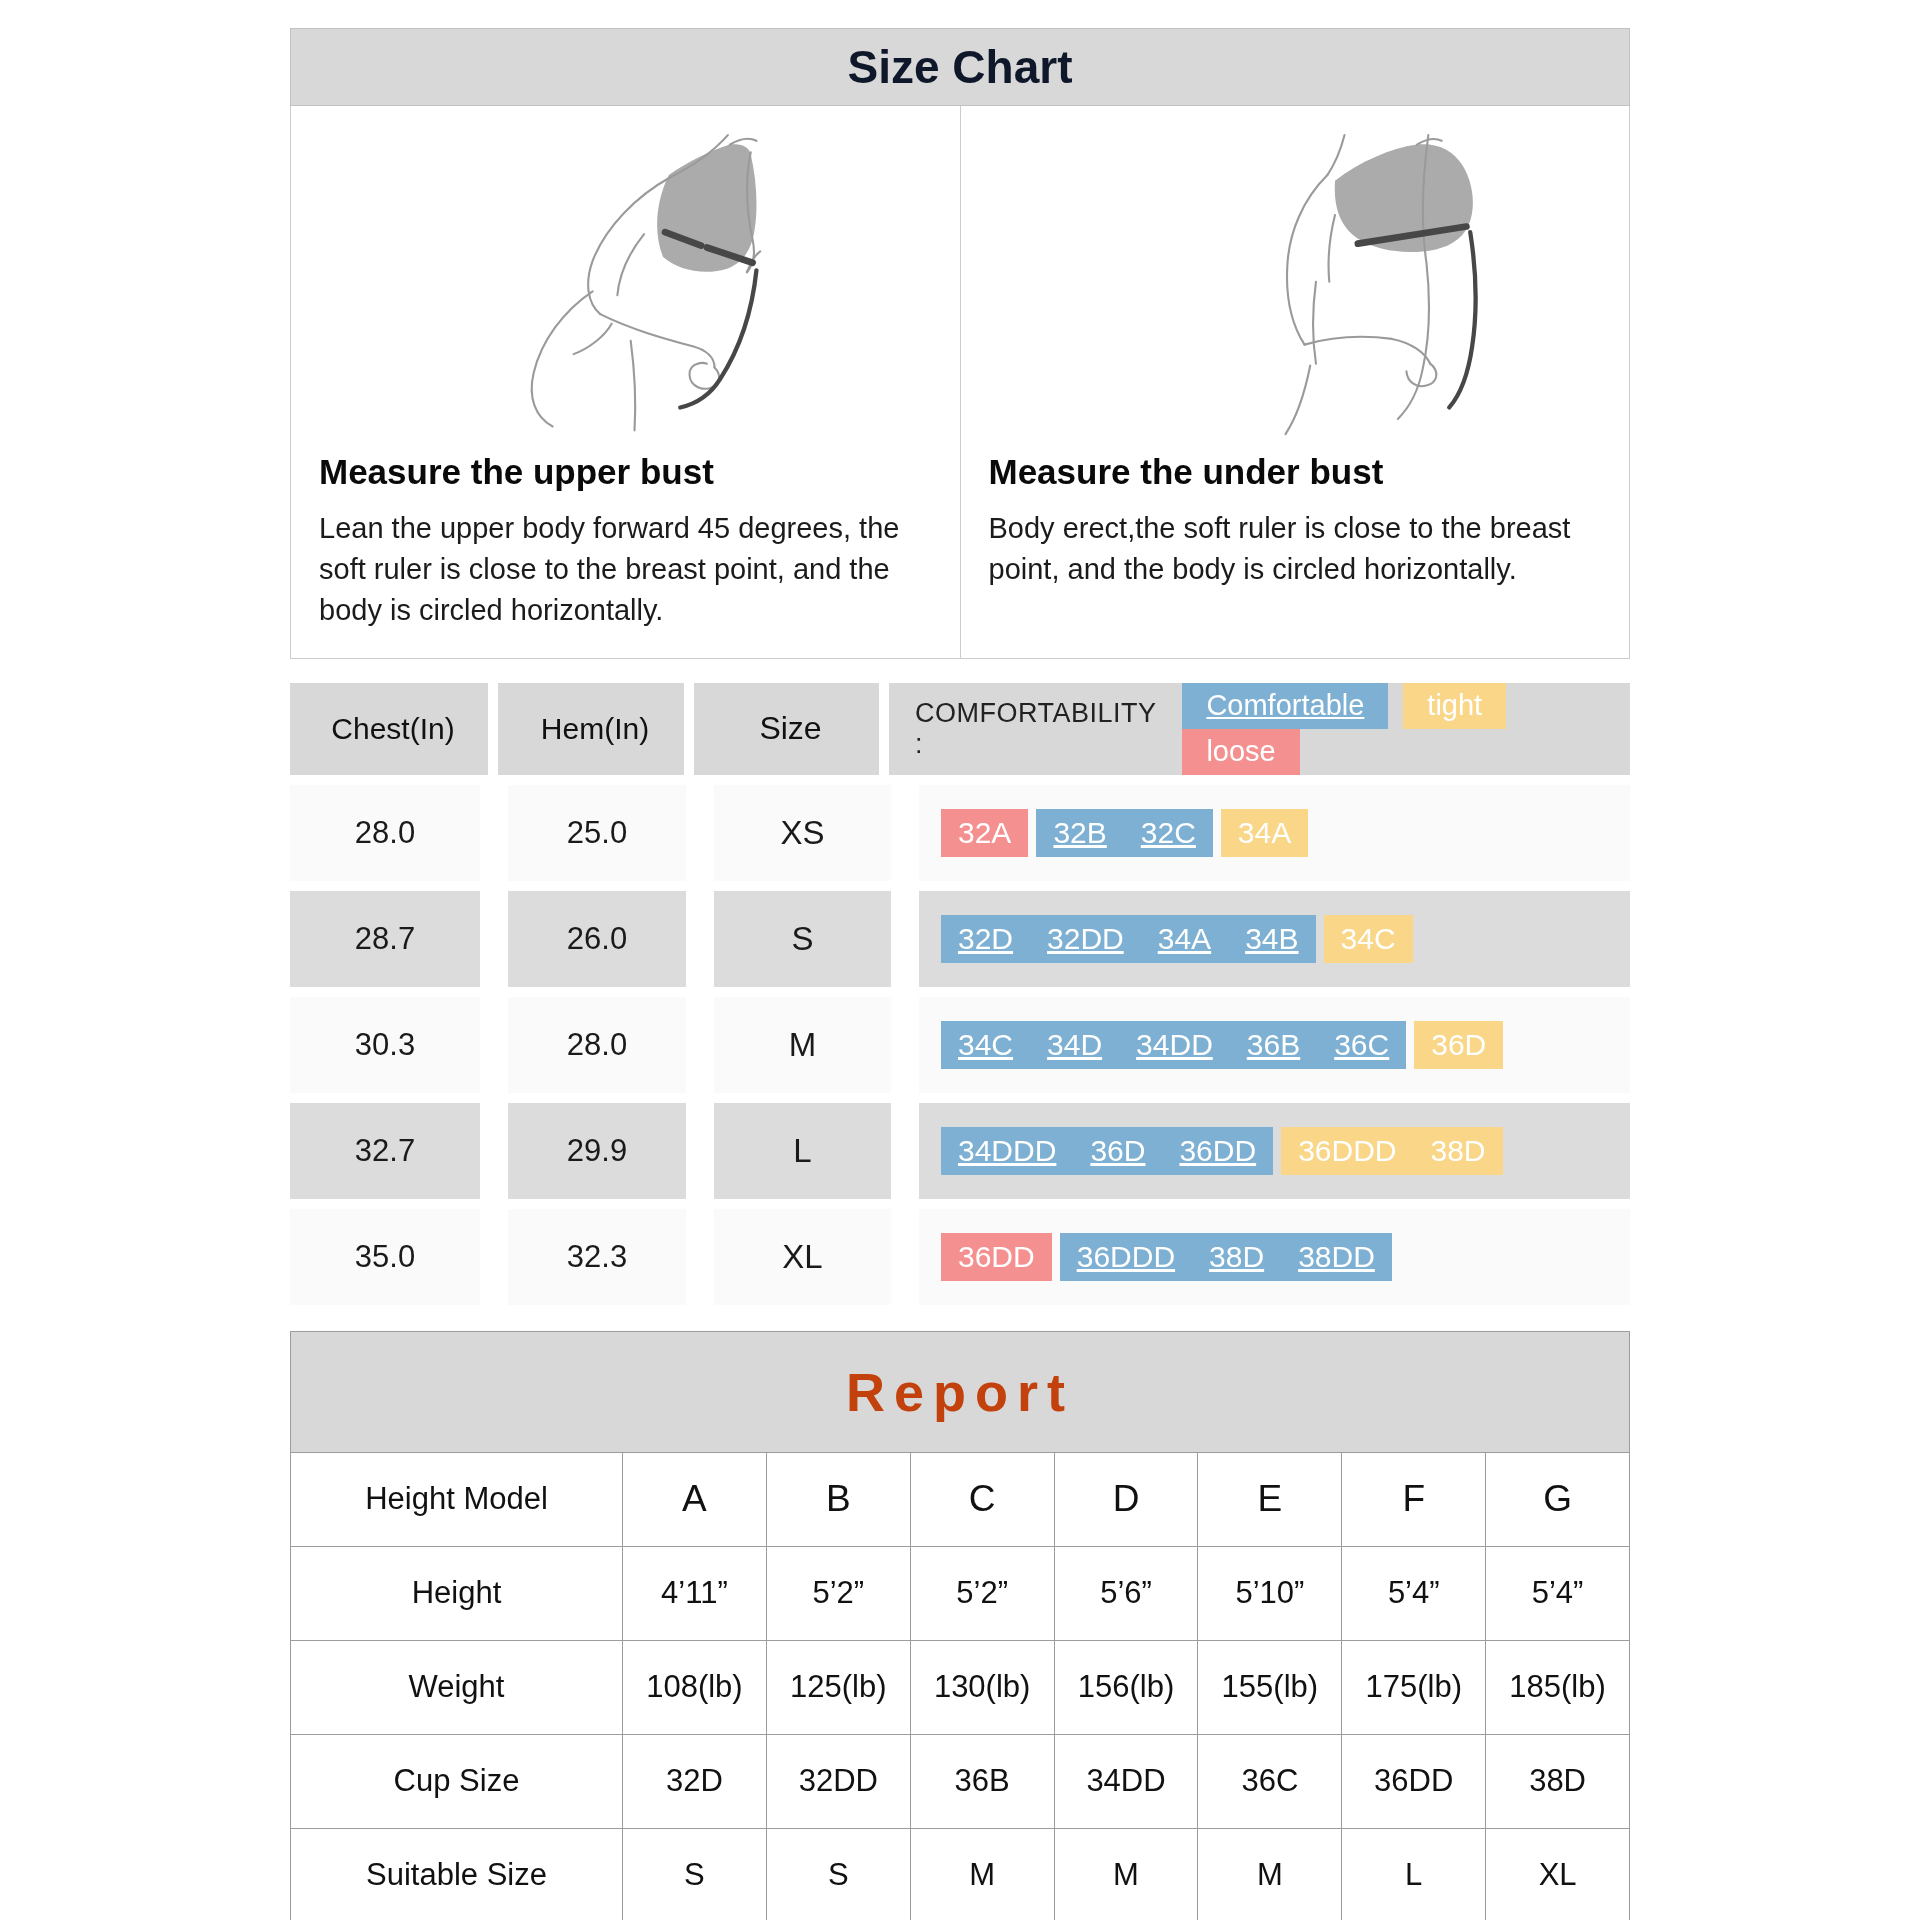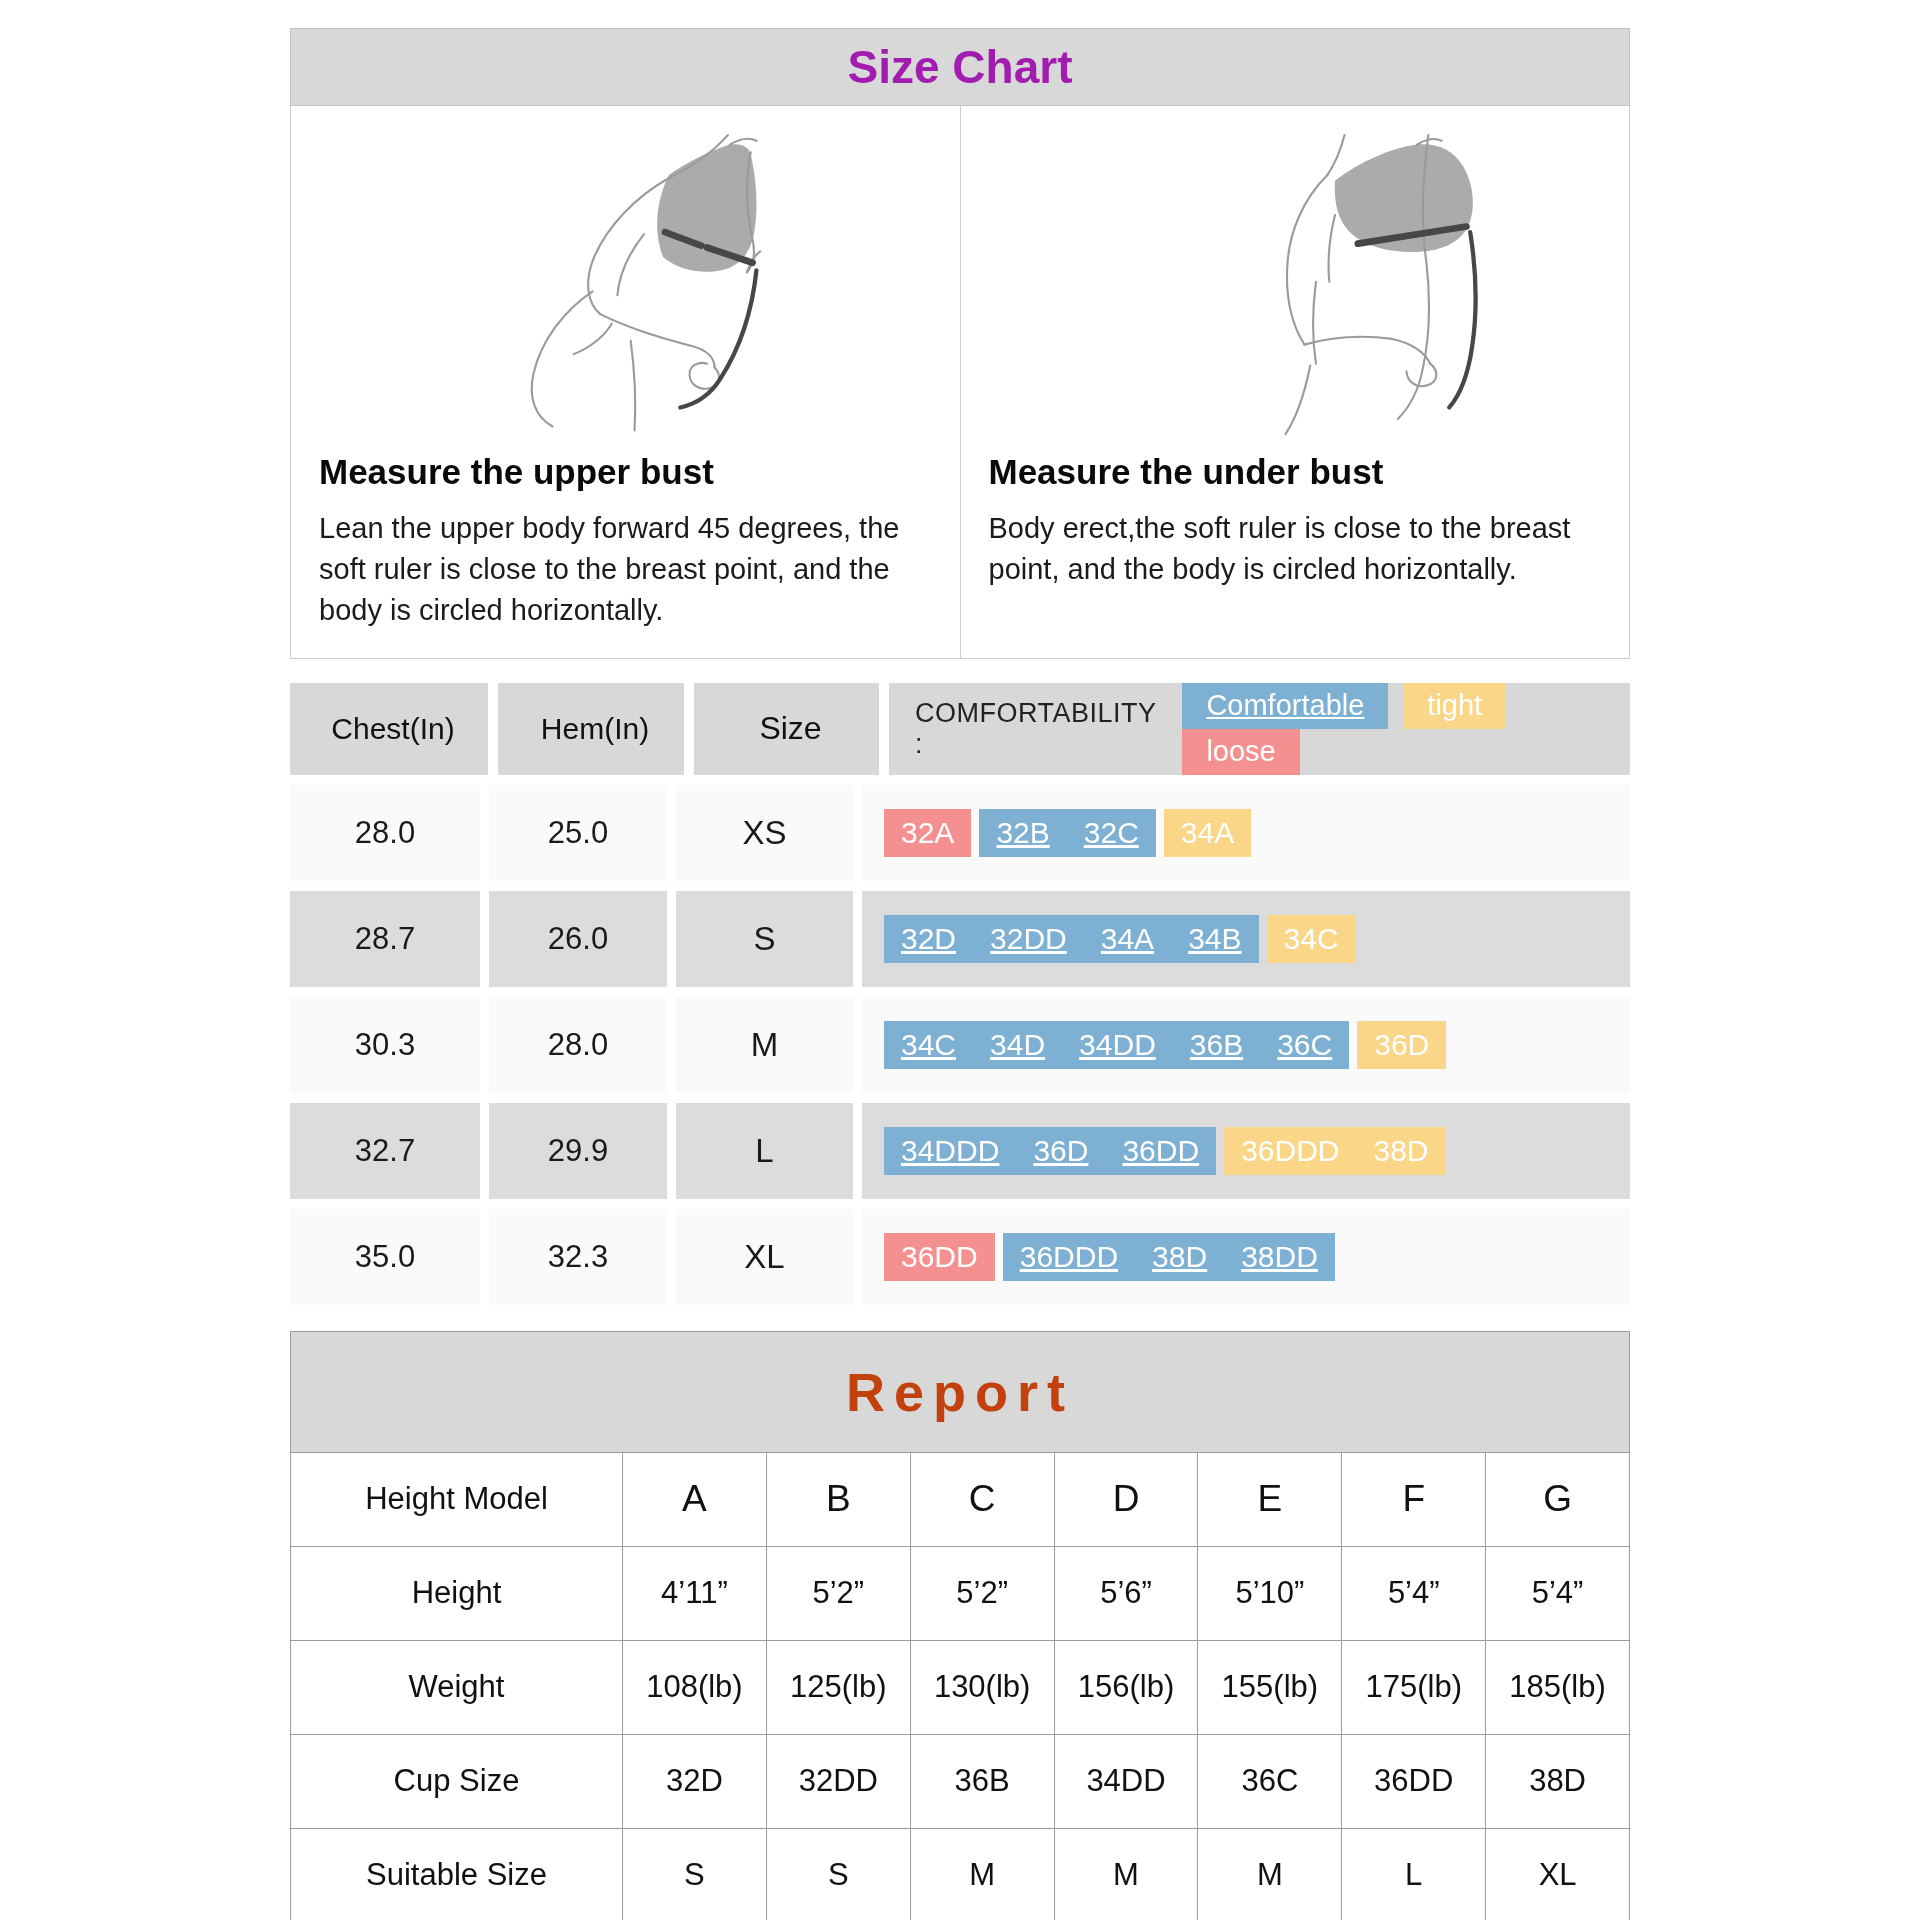--- a/index.html
+++ b/index.html
@@ -6,21 +6,21 @@
   body{
     width:1920px;height:1920px;overflow:hidden;background:#ffffff;
     font-family:"Liberation Sans", sans-serif;color:#111;
     -webkit-font-smoothing:antialiased;
   }
   .page{width:1340px;margin:0 auto;padding-top:28px;}
 
   
   .title-band{
     background:#d8d8d8;height:76px;display:flex;align-items:center;justify-content:center;
-    font-size:46px;font-weight:bold;color:#a21caf;border:1px solid #c2c2c2;
+    font-size:46px;font-weight:bold;color:#0f172a;border:1px solid #c2c2c2;
   }
 
   
   .panels{display:flex;border:1px solid #cccccc;border-top:none;}
   .panel{flex:1;padding:6px 28px 26px 28px;box-sizing:border-box;}
   .panel + .panel{border-left:1px solid #cccccc;}
   .figure-box{height:330px;display:flex;align-items:flex-start;justify-content:center;}
   .panel h3{font-size:35px;font-weight:bold;margin:10px 0 16px 0;color:#0a0a0a;}
   .panel p{font-size:29px;line-height:1.42;margin:0;color:#1b1b1b;}
 
@@ -28,21 +28,21 @@
   .size-table{margin-top:24px;}
   .size-header{display:flex;gap:10px;margin-bottom:10px;}
   .hcell{background:#d8d8d8;height:92px;display:flex;align-items:center;justify-content:center;font-size:30px;color:#111;padding-left:8px;}
   .hcell.chest{width:190px;}
   .hcell.hem{width:178px;}
   .hcell.size{width:177px;font-size:32px;}
   .hcell.comfort{flex:1;justify-content:space-between;padding-left:26px;box-sizing:border-box;}
   .legend-label{font-size:27px;letter-spacing:0.5px;color:#222;}
   .legend-badge{color:#ffffff;font-size:29px;height:46px;display:inline-flex;align-items:center;padding:0 24px;margin-left:15px;}
 
-  .size-row{display:flex;gap:9px;margin-bottom:10px;height:96px;}
+  .size-row{display:flex;gap:28px;margin-bottom:10px;height:96px;}
   .cell{display:flex;align-items:center;justify-content:center;font-size:31px;color:#1a1a1a;}
   .cell.chest{width:190px;}
   .cell.hem{width:178px;}
   .cell.size{width:177px;font-size:33px;}
   .badges{flex:1;display:flex;align-items:center;gap:8px;padding-left:22px;box-sizing:border-box;}
   .row-light .cell,.row-light .badges{background:#fafafa;}
   .row-gray  .cell,.row-gray  .badges{background:#dcdcdc;}
 
   .badge{height:48px;display:inline-flex;align-items:center;color:#ffffff;font-size:30px;white-space:nowrap;}
   .badge span{padding:0 17px;}

